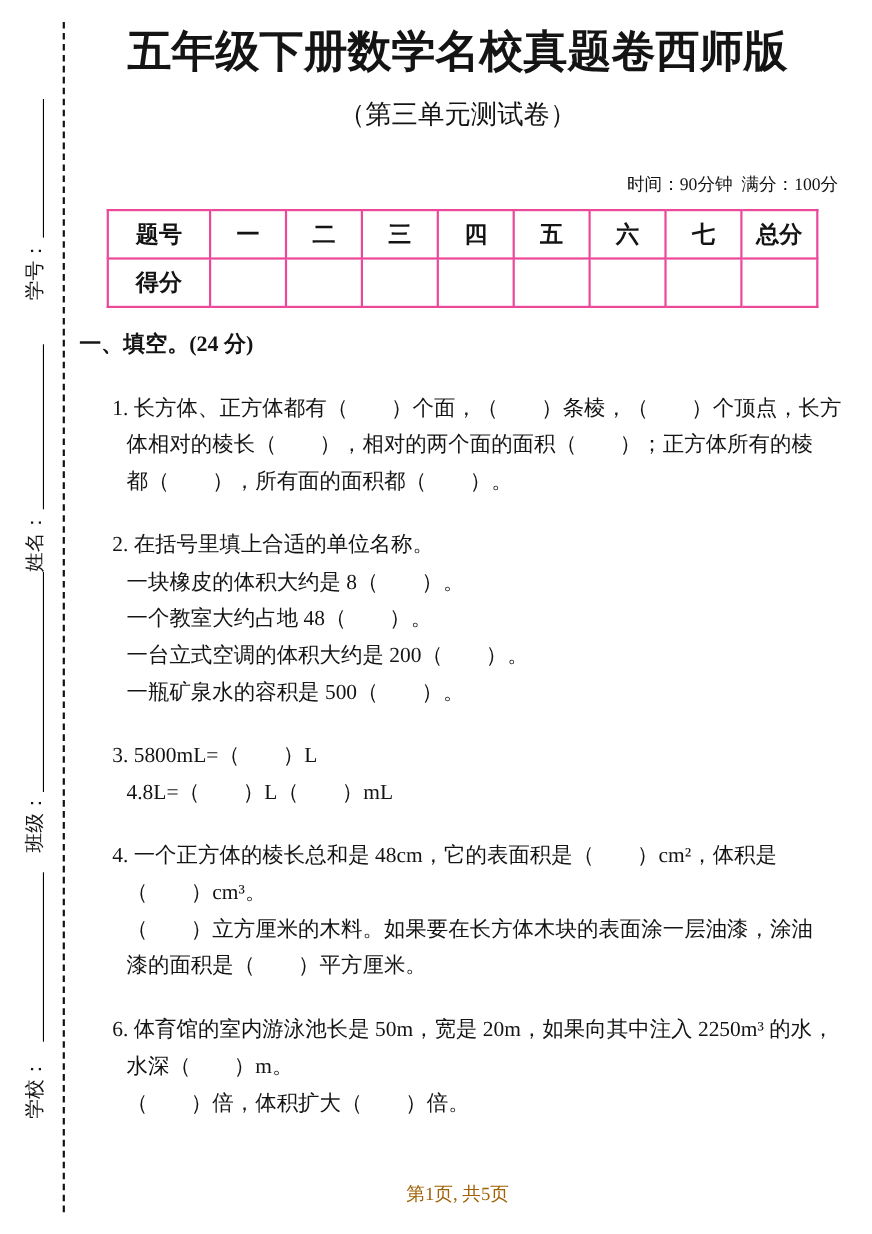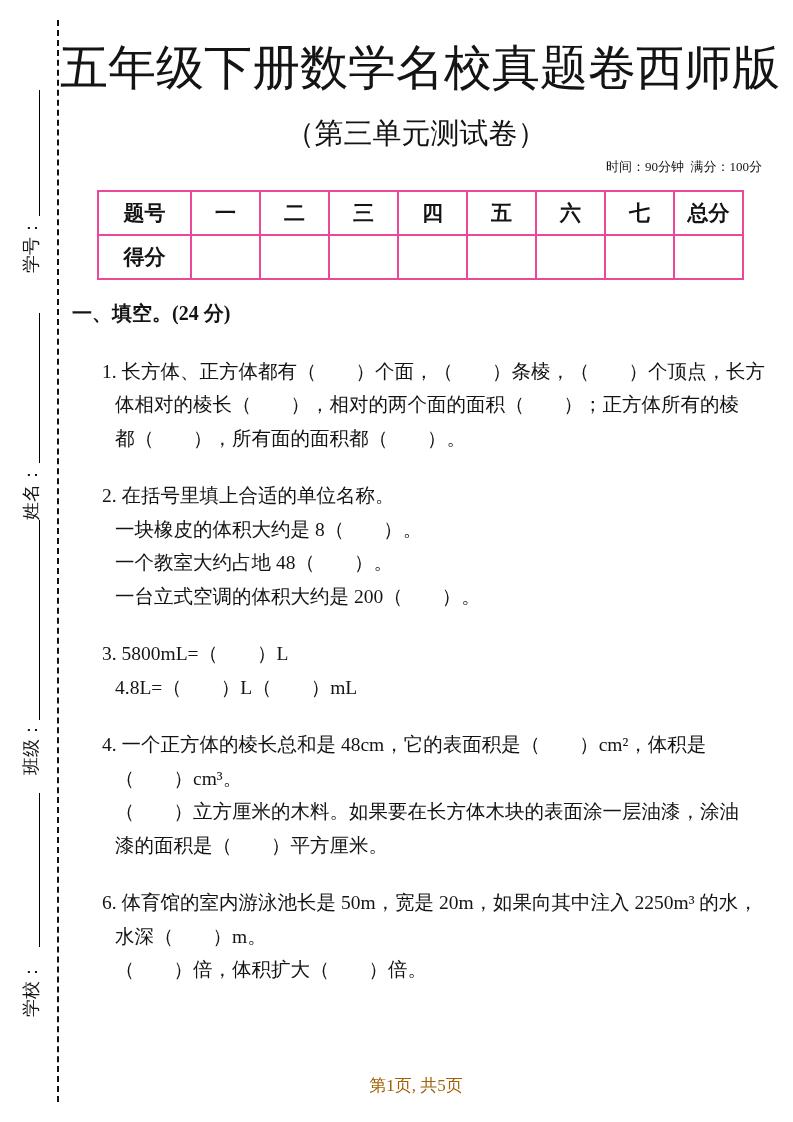--- a/index.html
+++ b/index.html
@@ -9,32 +9,32 @@
     width:793px; height:1122px;
     background:#ffffff;
     font-family:"Liberation Serif","DejaVu Serif",serif;
     color:#141414;
     overflow:hidden;
   }
 
   
   .header { position:absolute; left:60px; top:0; width:712px; text-align:center; }
   .title {
-    margin-top:36px;
-    font-size:48px; font-weight:normal; letter-spacing:0px;
+    margin-top:19px;
+    font-size:40px; font-weight:bold; letter-spacing:0px;
     white-space:nowrap;
   }
   .subtitle {
     margin-top:14px;
-    font-size:29px; font-weight:normal;
+    font-size:24px; font-weight:normal;
     white-space:nowrap;
   }
   .meta {
     position:absolute; right:31px; top:158px;
-    font-size:13px; white-space:pre-wrap;
+    font-size:16px; white-space:pre-wrap;
   }
 
   
   .score-table-wrap { position:absolute; left:97px; top:190px; }
   table.score { border-collapse:collapse; table-layout:fixed; }
   table.score td {
     border:2px solid #ec4899;
     height:42px;
     text-align:center; vertical-align:middle;
     font-size:21px; font-weight:bold;
@@ -142,20 +142,21 @@
 
   <div class="content">
     <div class="ln head">一、填空。(24 分)</div>
     <div class="ln num">1. 长方体、正方体都有（        ）个面，（        ）条棱，（        ）个顶点，长方</div>
     <div class="ln cont">体相对的棱长（        ），相对的两个面的面积（        ）；正方体所有的棱</div>
     <div class="ln cont">都（        ），所有面的面积都（        ）。</div>
     <div class="ln num">2. 在括号里填上合适的单位名称。</div>
     <div class="ln cont">一块橡皮的体积大约是 8（        ）。</div>
     <div class="ln cont">一个教室大约占地 48（        ）。</div>
     <div class="ln cont">一台立式空调的体积大约是 200（        ）。</div>
+    <div class="ln cont">一瓶矿泉水的容积是 500（        ）。</div>
     <div class="ln num">3. 5800mL=（        ）L</div>
     <div class="ln cont">4.8L=（        ）L（        ）mL</div>
     <div class="ln num">4. 一个正方体的棱长总和是 48cm，它的表面积是（        ）cm²，体积是</div>
     <div class="ln cont">（        ）cm³。</div>
     <div class="ln cont">（        ）立方厘米的木料。如果要在长方体木块的表面涂一层油漆，涂油</div>
     <div class="ln cont">漆的面积是（        ）平方厘米。</div>
     <div class="ln num">6. 体育馆的室内游泳池长是 50m，宽是 20m，如果向其中注入 2250m³ 的水，</div>
     <div class="ln cont">水深（        ）m。</div>
     <div class="ln cont">（        ）倍，体积扩大（        ）倍。</div>
   </div>

